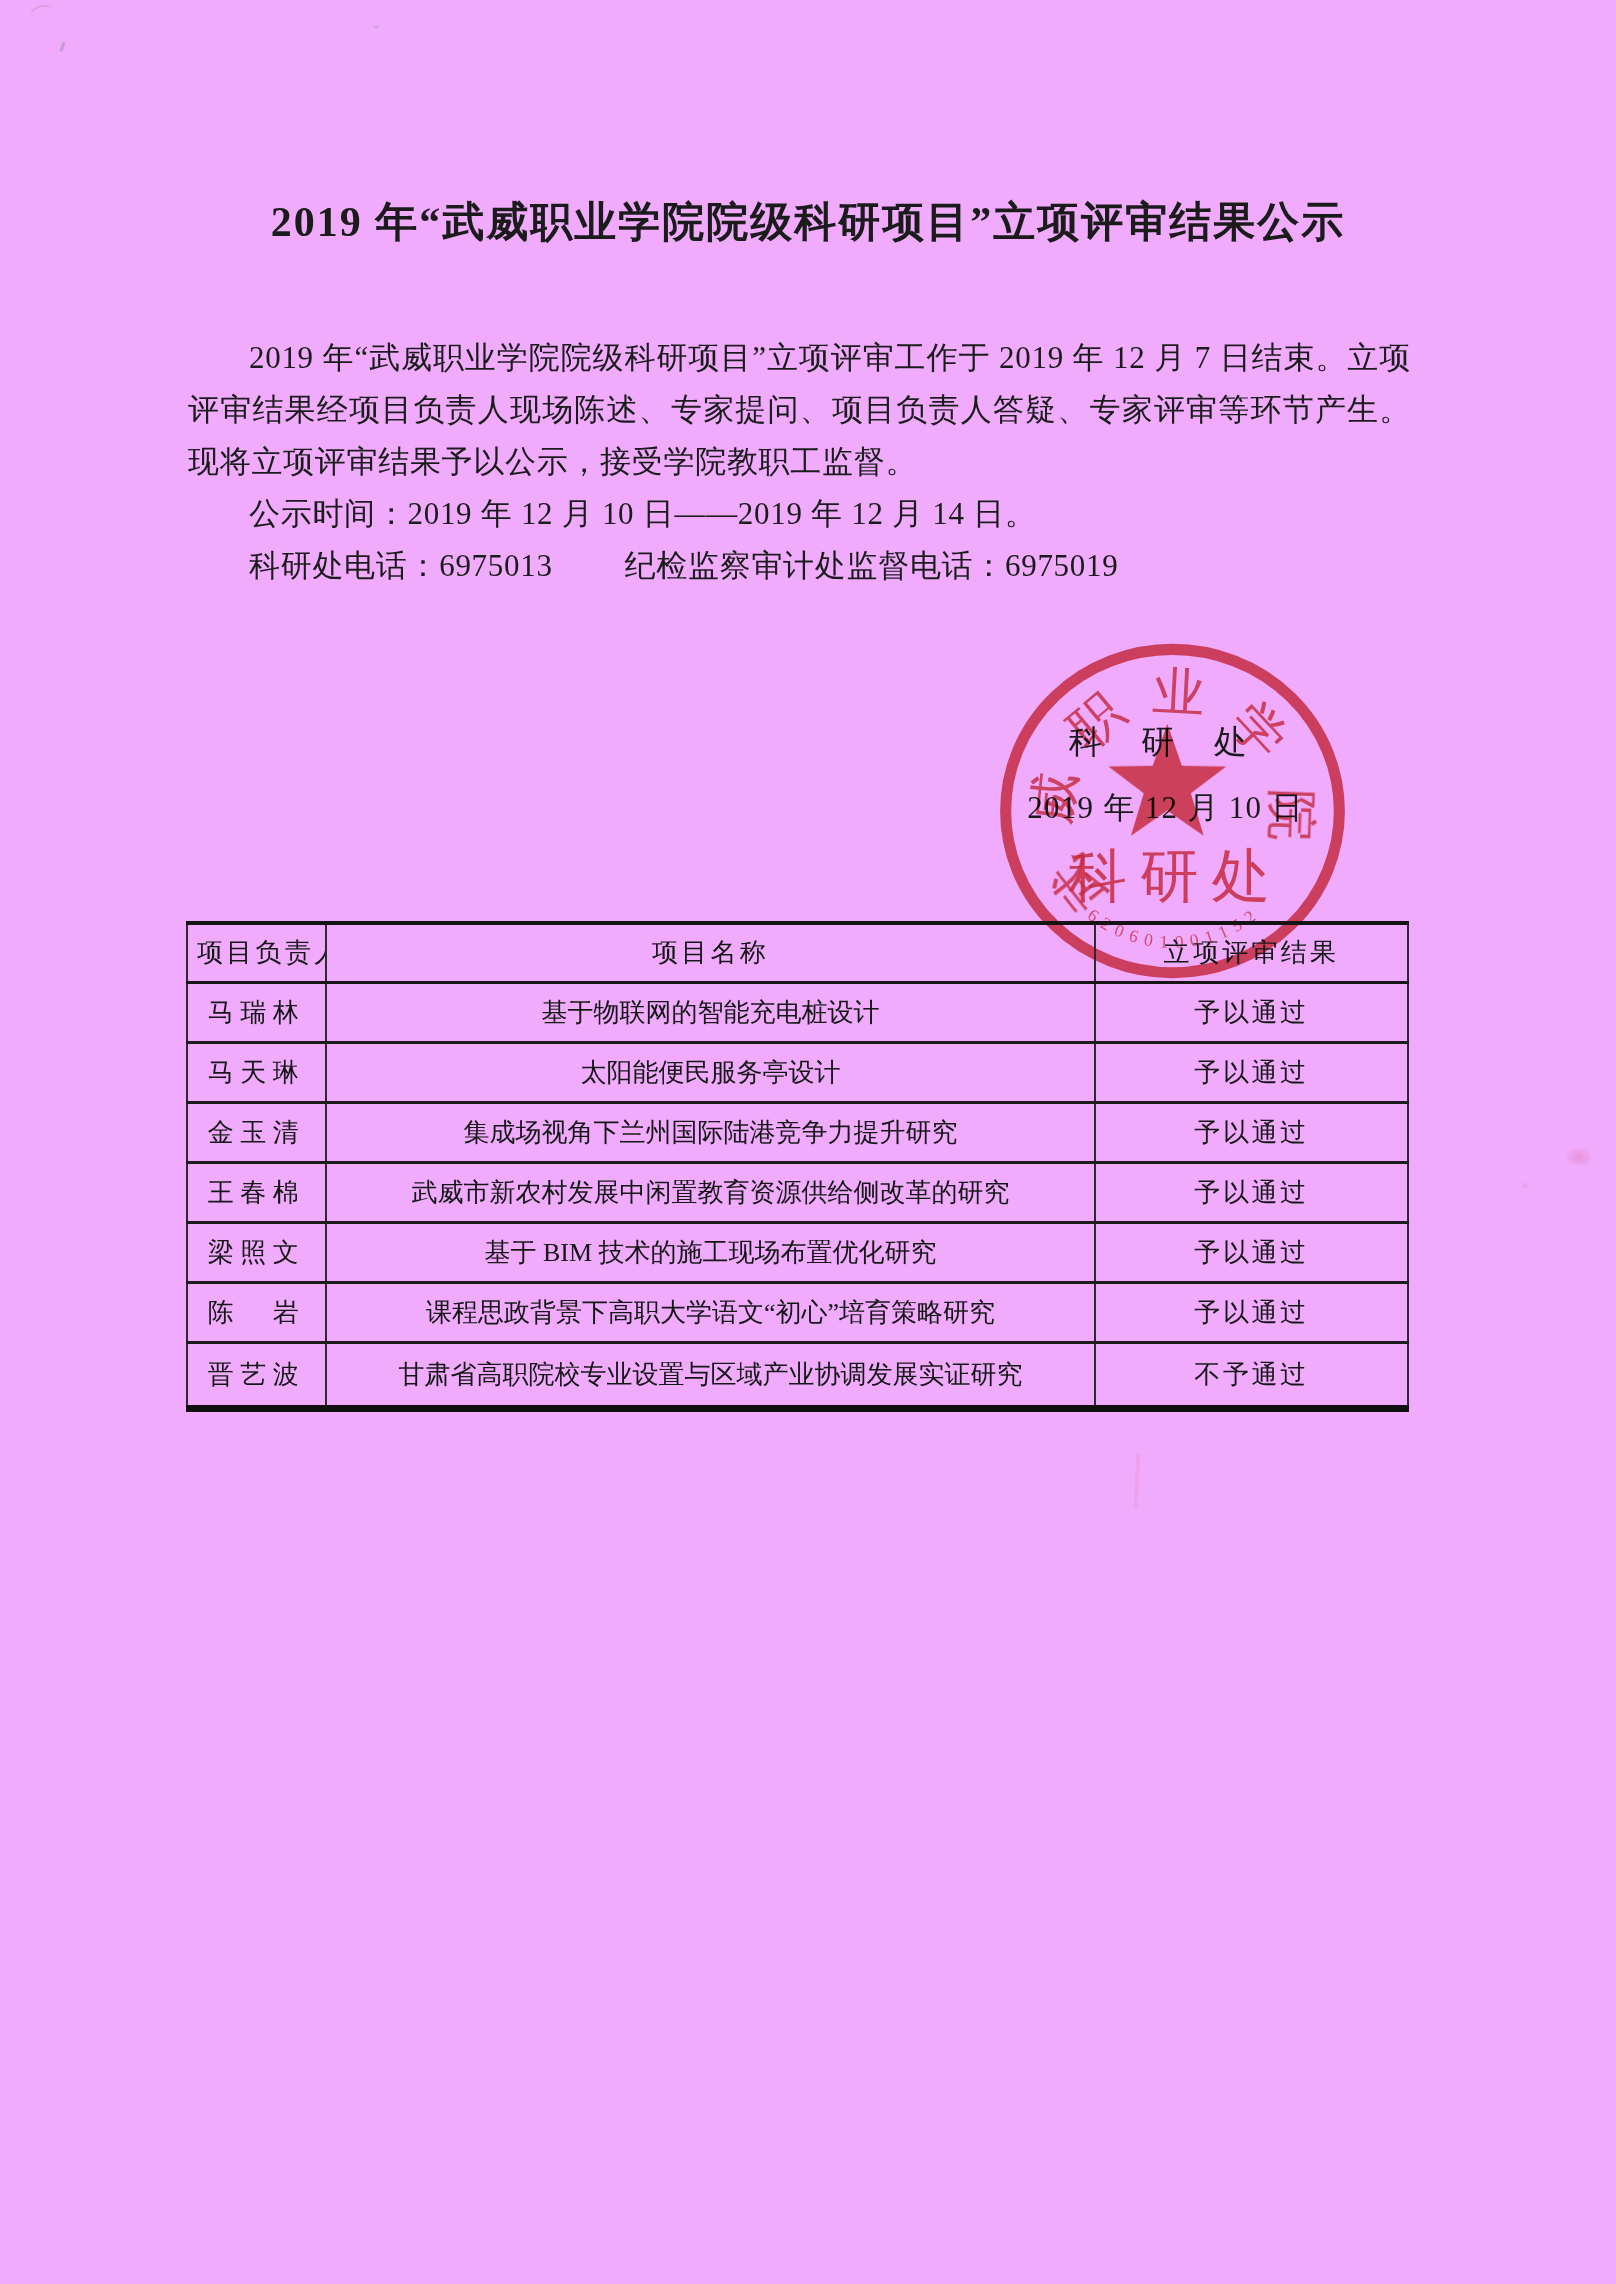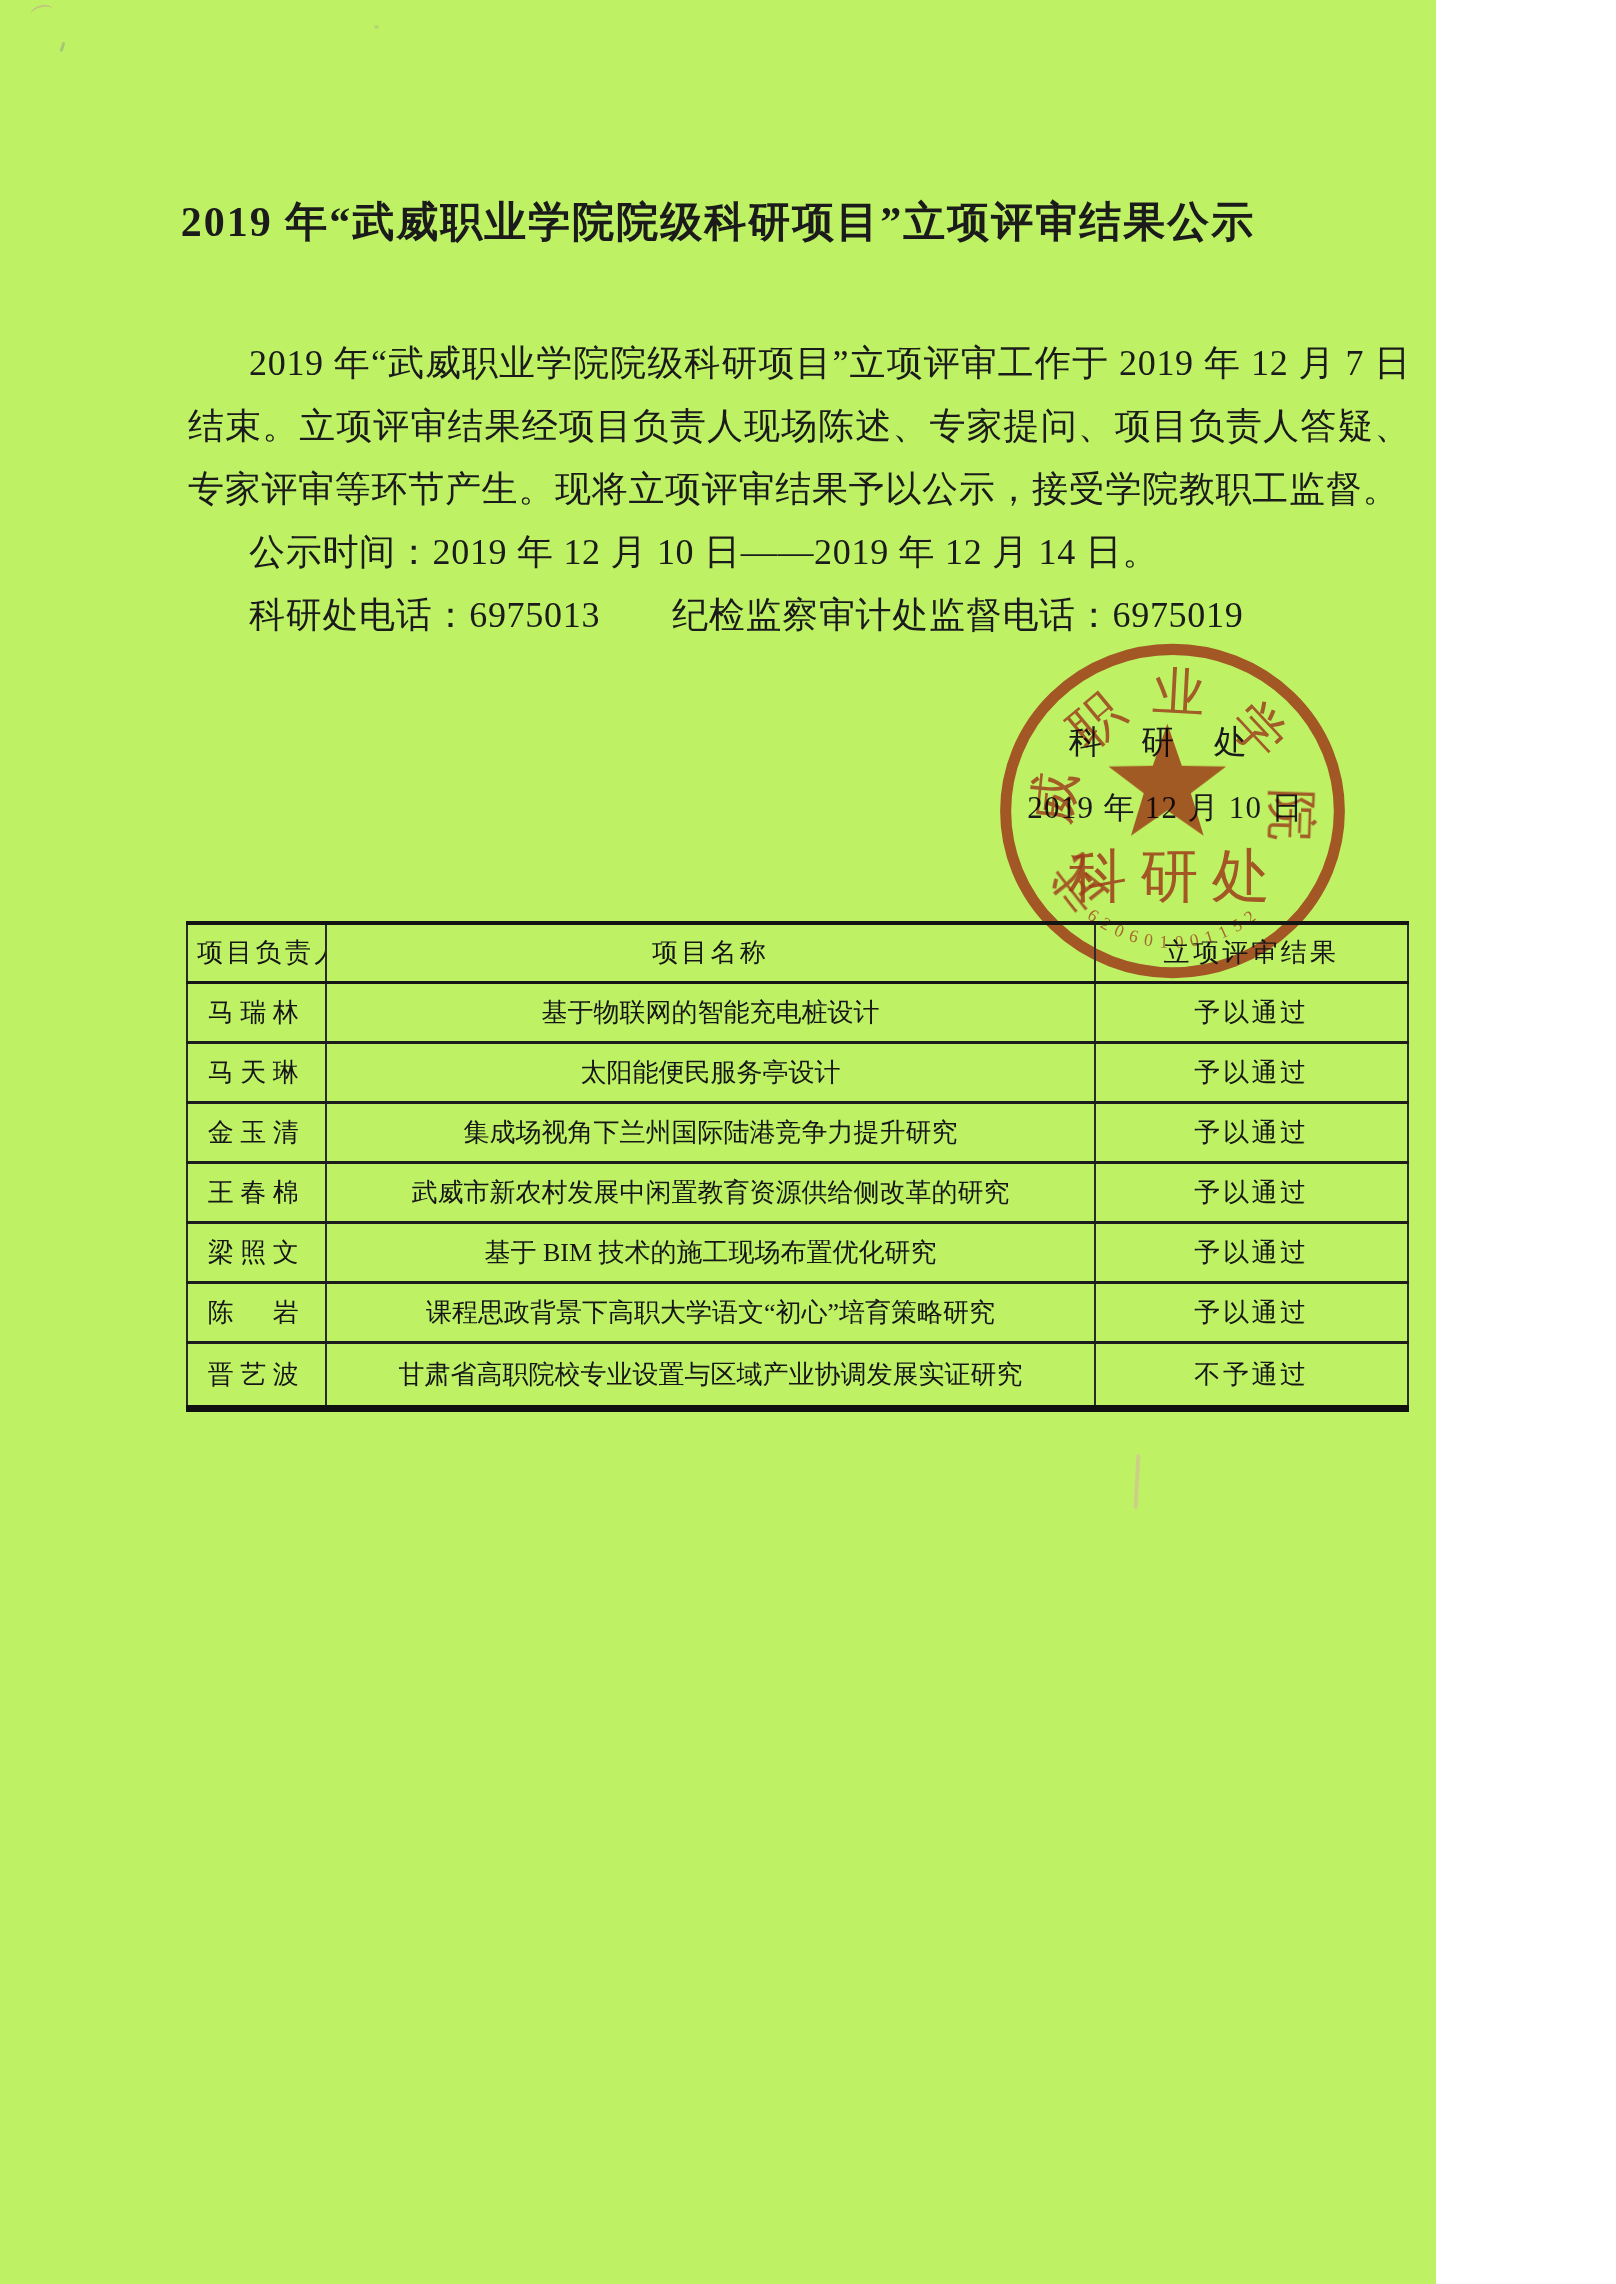--- a/index.html
+++ b/index.html
@@ -1,27 +1,27 @@
 <!DOCTYPE html>
 <html style="font-size:10.4px"><head>
 <meta charset="utf-8">
 <style>
   html,body{margin:0;padding:0;}
   .page{
-    position:relative; width:1436px; height:2284px; overflow:hidden;
-    background:#bef264; color:#1b1b1b;
+    position:relative; width:1616px; height:2284px; overflow:hidden;
+    background:#f0abfc; color:#1b1b1b;
     font-family:"Liberation Serif","DejaVu Serif",serif;
   }
   .title{
     position:absolute; top:194px; left:0; width:100%; margin:0;
     text-align:center; font-size:42px; font-weight:bold; letter-spacing:2px;
   }
   .body-block{position:absolute; left:188px; top:332px; width:1223px;}
   .para{
-    margin:0; font-size:36px; line-height:63px; letter-spacing:0.7px;
+    margin:0; font-size:31px; line-height:52px; letter-spacing:0.7px;
     text-align:justify; text-indent:61px;
   }
   .phones{white-space:nowrap; text-align:left;}
   .phone-gap{margin-left:72px;}
   .signature{position:absolute; left:980px; top:710px; width:371px; text-align:center;}
   .sig-office{font-size:33px; line-height:65px; letter-spacing:15.6px;}
   .sig-date{font-size:31px; line-height:65px; letter-spacing:1.3px;}
   .seal{
     position:absolute; left:990px; top:637px; width:365px; height:352px;
     mix-blend-mode:multiply; opacity:.93; pointer-events:none;

